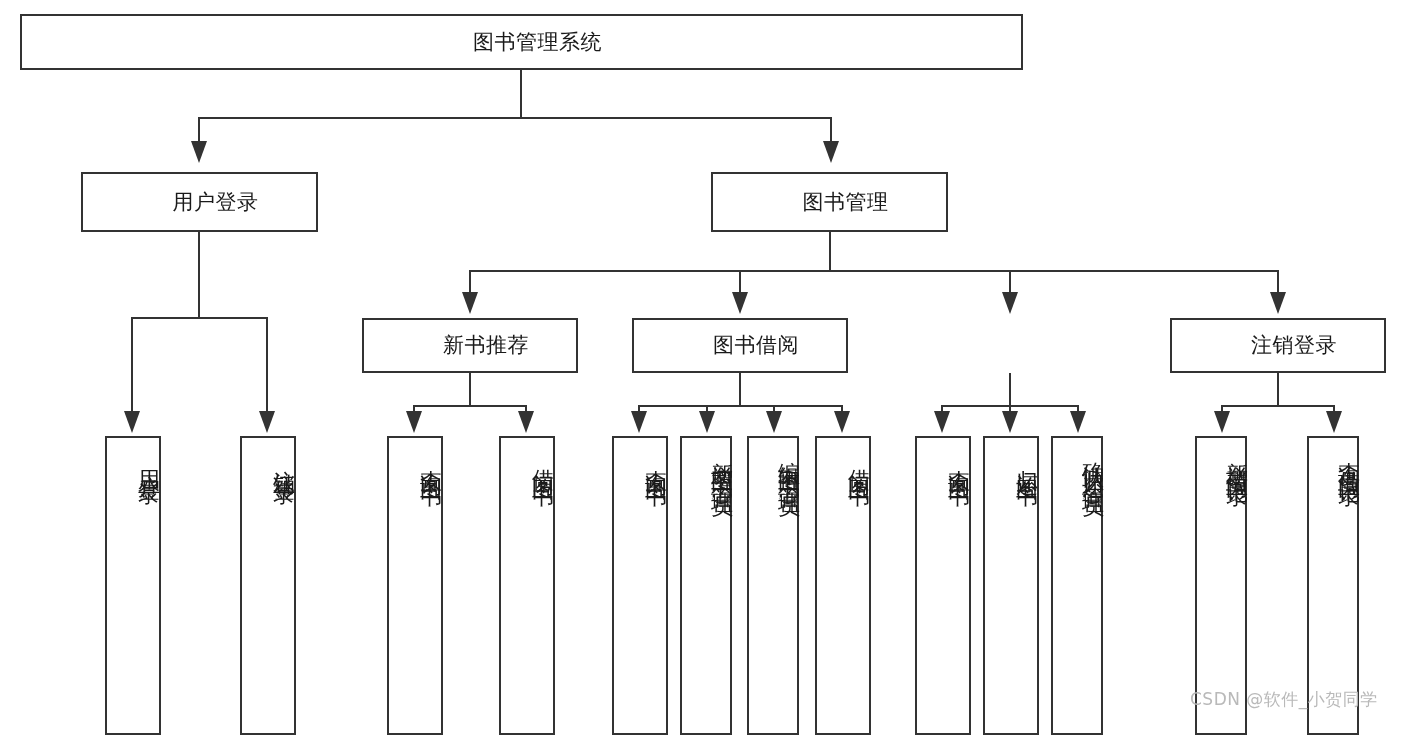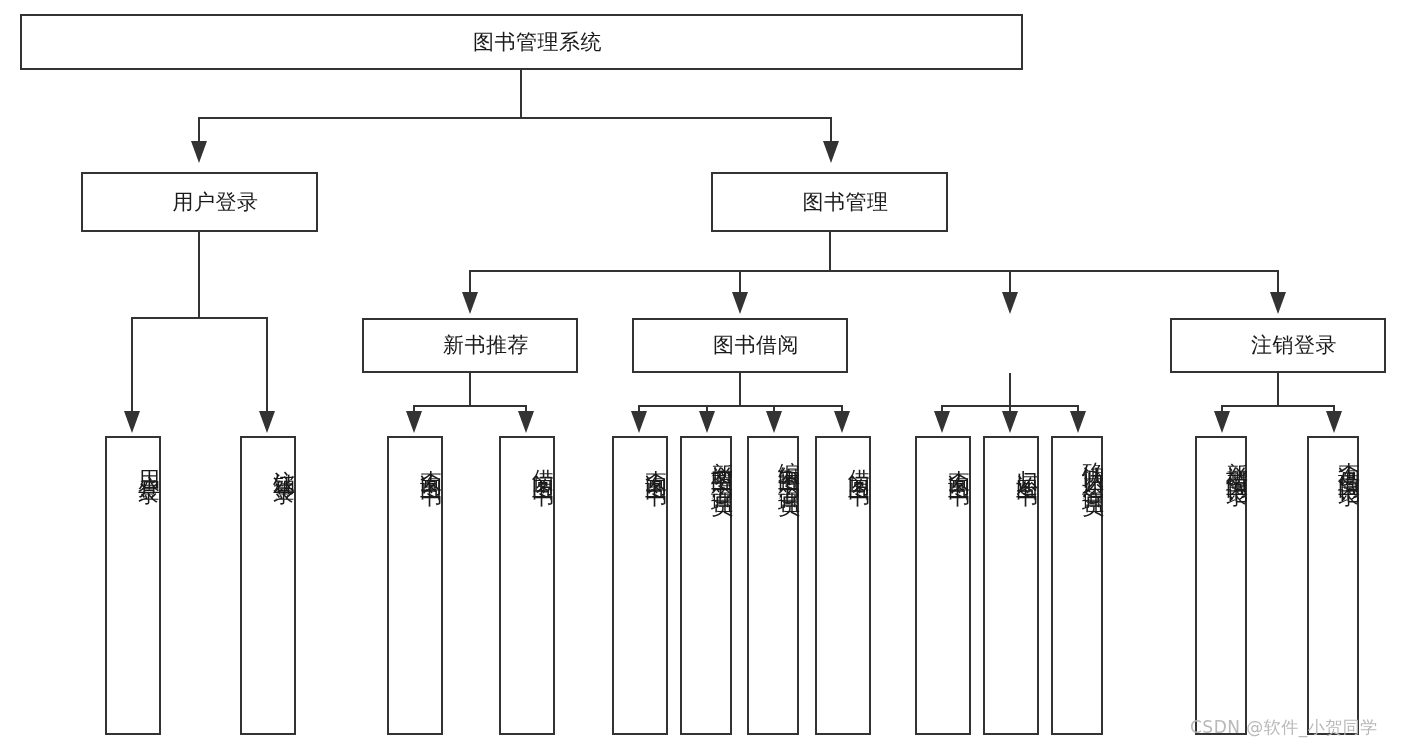--- a/index.html
+++ b/index.html
@@ -208,15 +208,15 @@
     <span class="label">确认归还（管理员）</span>
   </div>
 
   <div class="node vert tall-pad" style="left:1195px; top:436px; width:52px; height:299px;">
     <span class="label">新增借阅记录</span>
   </div>
   <div class="node vert tall-pad" style="left:1307px; top:436px; width:52px; height:299px;">
     <span class="label">查询借阅记录</span>
   </div>
 
-  <div class="watermark" style="left:1190px; top:716px;text-align:right;">CSDN @软件_小贺同学</div>
+  <div class="watermark" style="left:1190px; top:688px;text-align:right;">CSDN @软件_小贺同学</div>
 
 </div>
 
 </body></html>

